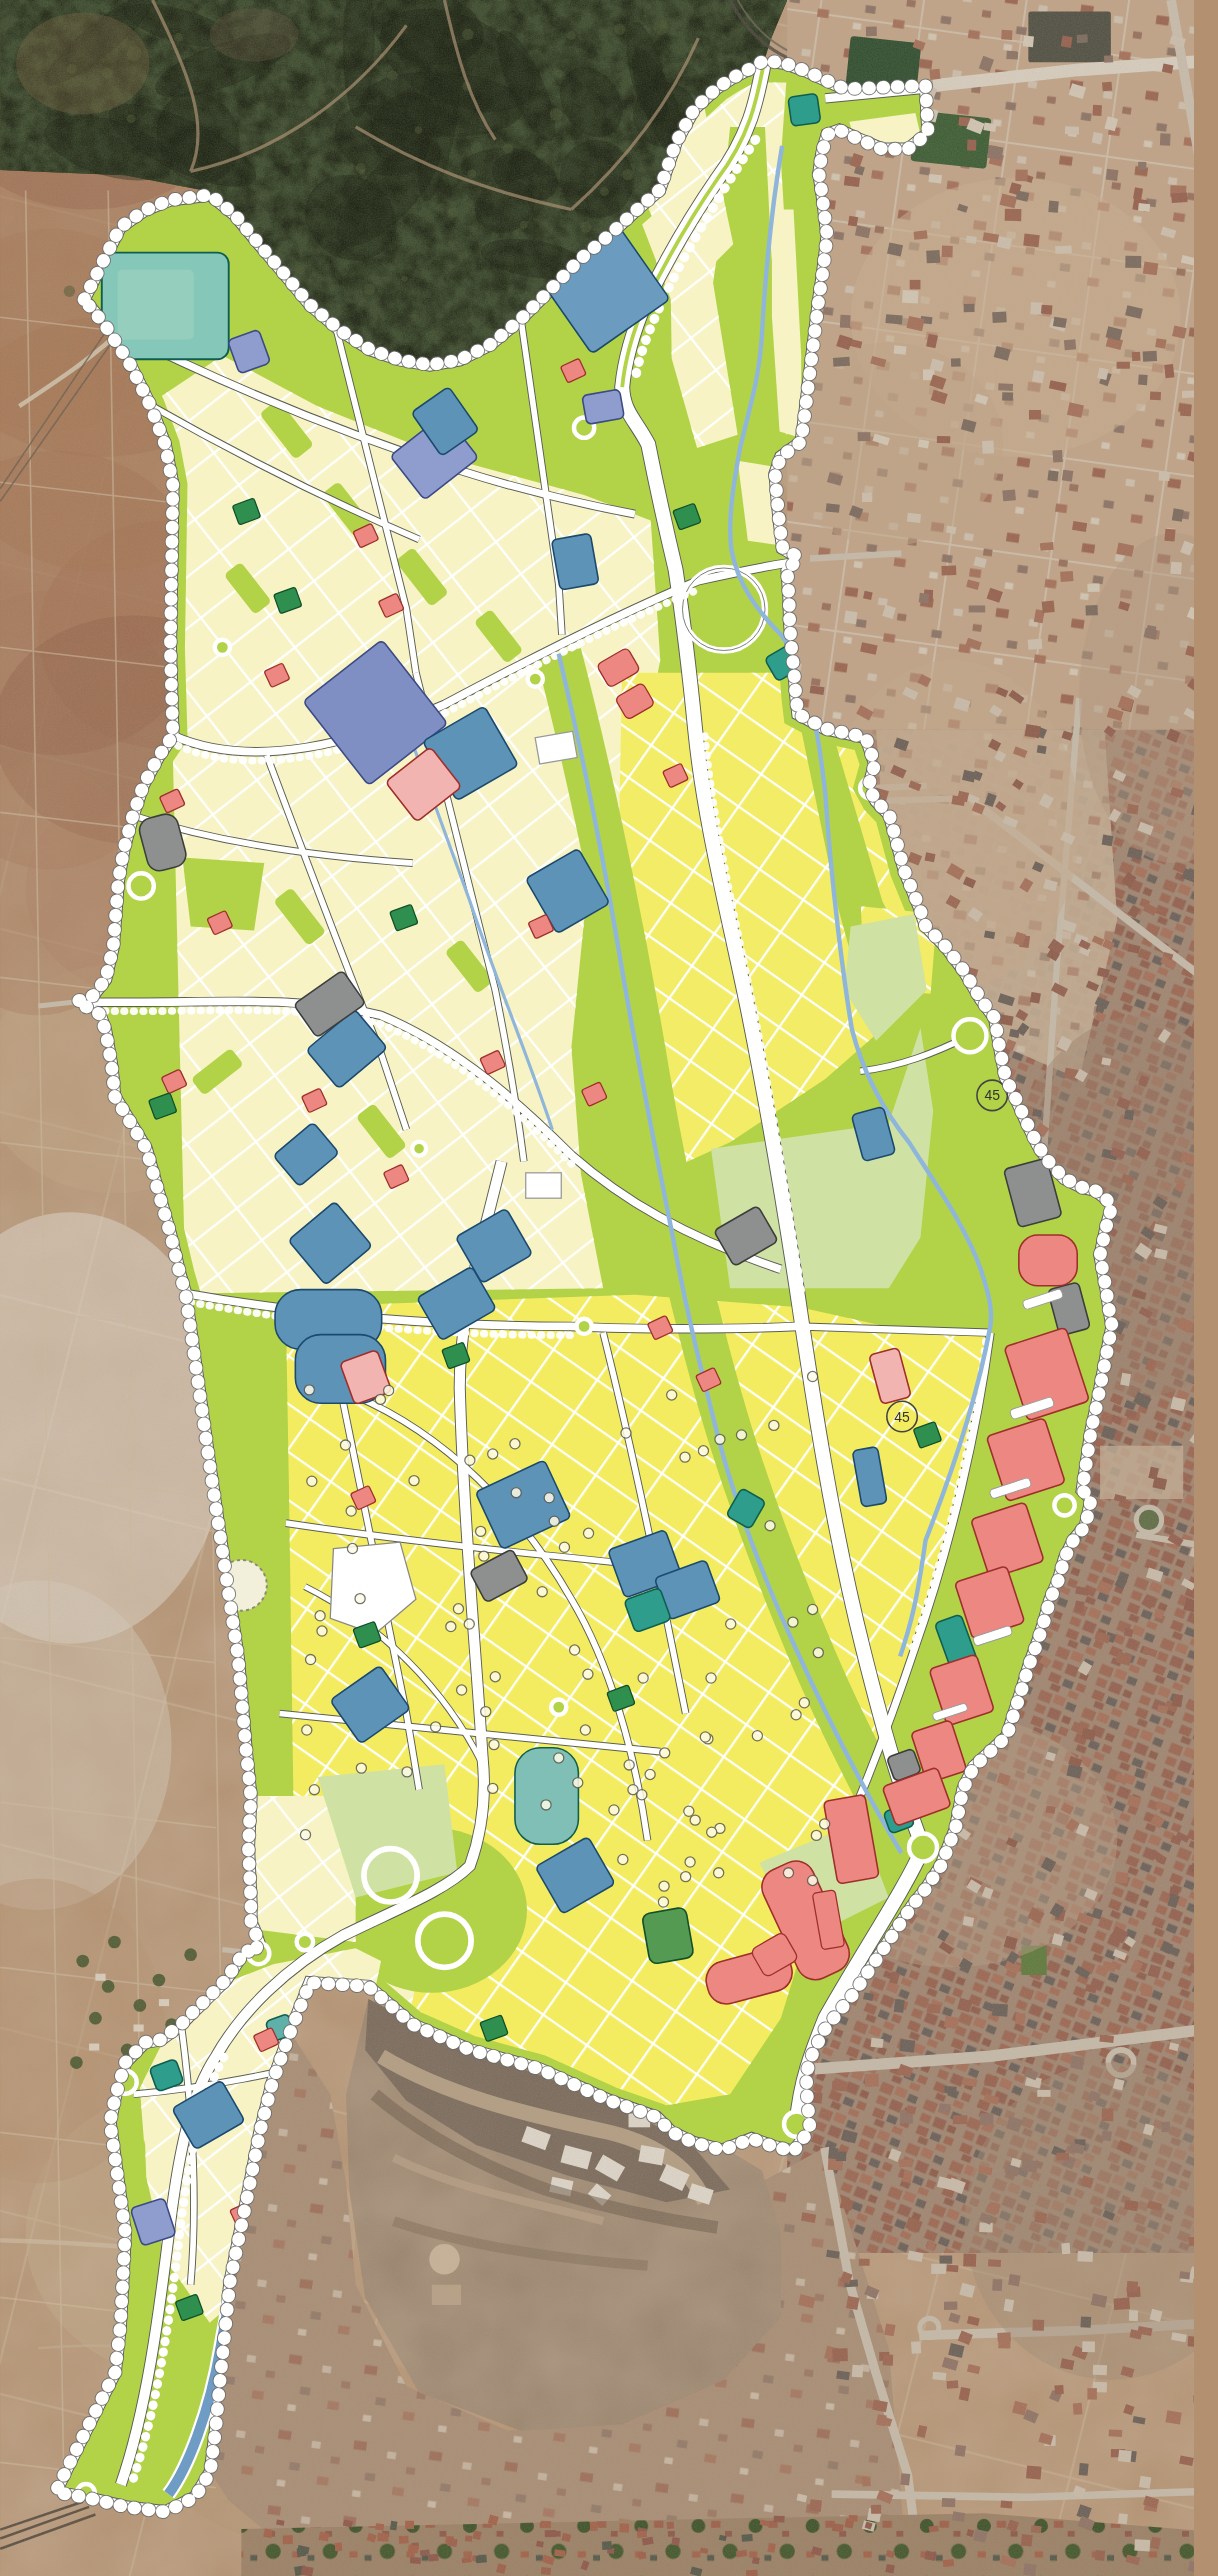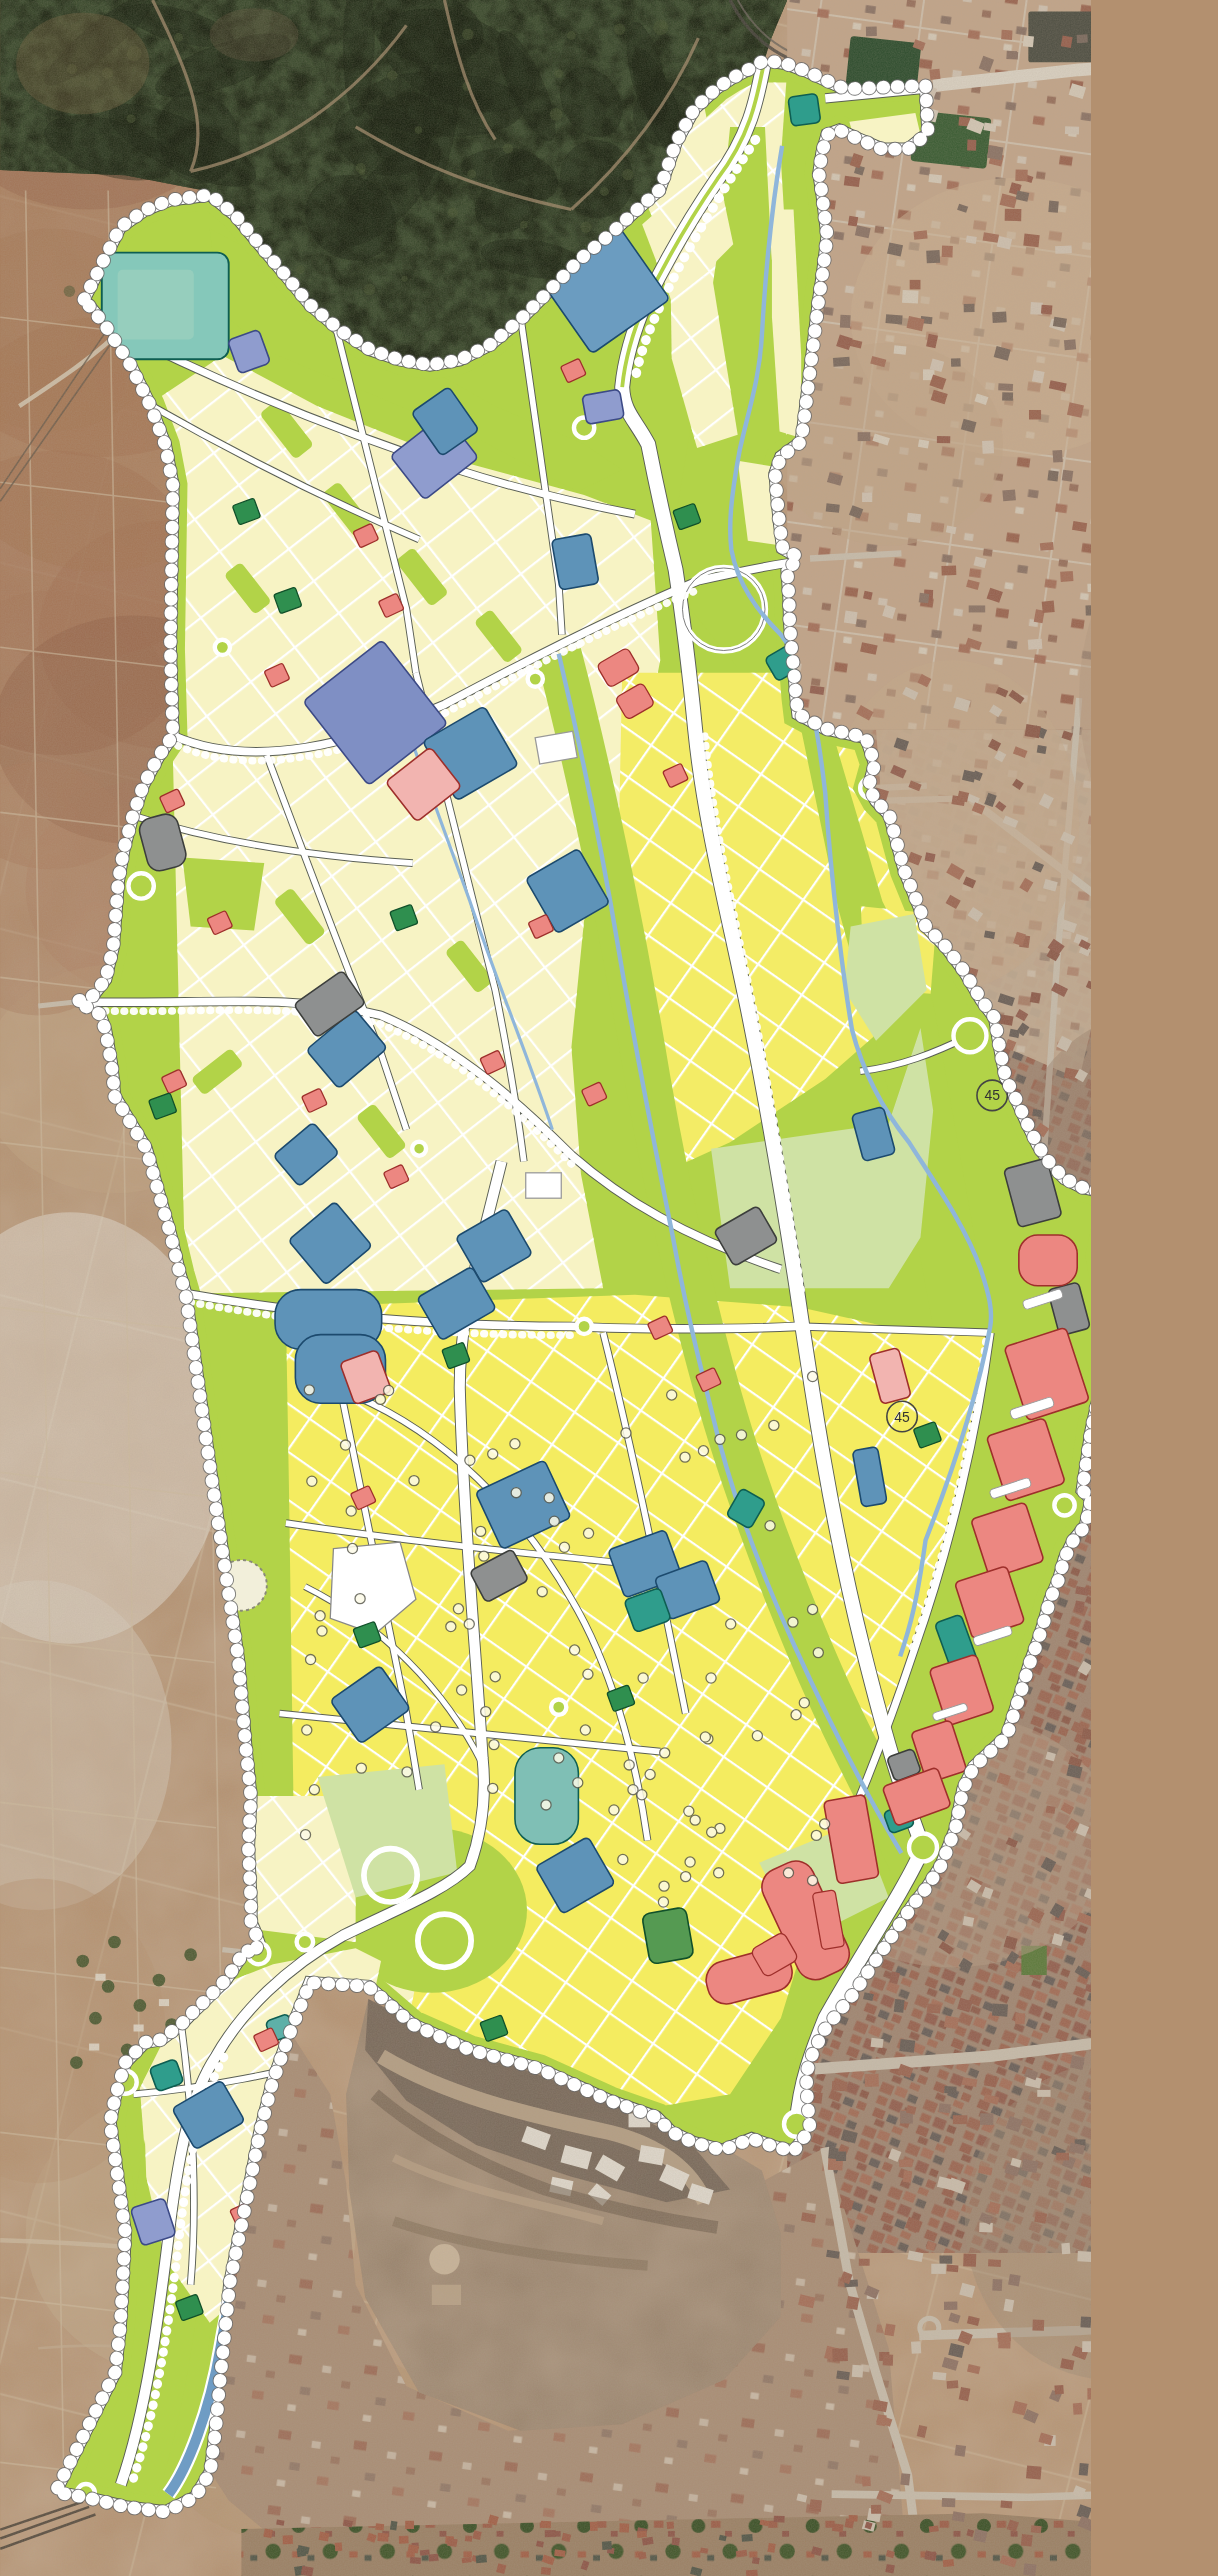--- a/index.html
+++ b/index.html
@@ -1,15 +1,15 @@
 <!DOCTYPE html>
 <html style="font-size:10.2px"><head><meta charset="utf-8">
 <style>
 html,body{margin:0;padding:0;background:#b3906f;font-family:"Liberation Sans",sans-serif;}
-#wrap{width:1091px;height:2576px;overflow:hidden;position:relative;}
+#wrap{width:1194px;height:2576px;overflow:hidden;position:relative;}
 </style></head>
 <body>
 <div id="wrap"><svg xmlns="http://www.w3.org/2000/svg" width="1219" height="2576" viewBox="0 0 1920 4059">
       <defs>
         <clipPath id="plan">
           <path d="M132,472 L189,358 L228,331 L268,315 L331,307 L370,339 L409,386 L449,433 L488,480 L535,520 L583,551 L630,567 L677,575 L724,567 L772,543 L819,504 L866,457 L913,409 L960,370 L998,335 L1039,299 L1065,224 L1094,171 L1130,138 L1155,122 L1180,109 L1204,95 L1237,100 L1270,112 L1300,126 L1331,140 L1380,138 L1420,136 L1458,135 L1462,210 L1430,235 L1390,235 L1350,218 L1322,205 L1303,212 L1295,240 L1290,273 L1295,306 L1299,339 L1303,372 L1299,405 L1295,437 L1290,470 L1286,503 L1282,536 L1278,569 L1274,601 L1270,634 L1266,667 L1262,696 L1230,720 L1221,746 L1224,785 L1228,825 L1233,864 L1258,878 L1240,900 L1243,943 L1244,982 L1247,1022 L1251,1061 L1254,1100 L1257,1125 L1300,1148 L1364,1162 L1378,1204 L1368,1240 L1380,1262 L1401,1284 L1425,1373 L1448,1429 L1458,1459 L1490,1492 L1518,1529 L1546,1576 L1567,1604 L1574,1646 L1584,1698 L1602,1735 L1617,1768 L1635,1805 L1654,1833 L1677,1857 L1705,1871 L1724,1875 L1738,1885 L1752,1899 L1743,1932 L1738,1955 L1733,1978 L1738,2006 L1743,2034 L1747,2062 L1752,2090 L1747,2114 L1738,2161 L1729,2208 L1719,2254 L1712,2301 L1705,2348 L1719,2362 L1710,2404 L1691,2427 L1677,2455 L1668,2488 L1654,2521 L1645,2554 L1635,2586 L1621,2624 L1610,2661 L1598,2698 L1586,2736 L1534,2784 L1517,2819 L1505,2882 L1482,2940 L1460,2974 L1437,3003 L1414,3037 L1391,3072 L1368,3106 L1345,3141 L1322,3169 L1299,3198 L1281,3233 L1270,3267 L1272,3310 L1276,3355 L1250,3390 L1218,3382 L1184,3370 L1138,3388 L1092,3376 L1057,3359 L1034,3336 L960,3310 L850,3260 L740,3230 L650,3190 L580,3130 L488,3124 L457,3202 L429,3281 L409,3360 L394,3438 L378,3517 L362,3596 L354,3675 L346,3754 L339,3832 L331,3895 L307,3935 L260,3958 L197,3950 L134,3935 L87,3927 L110,3880 L181,3738 L189,3667 L193,3596 L197,3517 L173,3344 L181,3305 L197,3250 L228,3218 L253,3214 L269,3202 L285,3190 L300,3174 L316,3159 L336,3139 L356,3119 L371,3096 L387,3072 L400,3080 L407,3060 L400,3040 L395,3029 L395,2997 L393,2954 L391,2911 L393,2867 L395,2832 L387,2754 L375,2613 L354,2471 L333,2329 L313,2187 L292,2038 L283,2007 L268,1944 L250,1881 L230,1810 L180,1727 L178,1701 L175,1675 L166,1624 L157,1598 L120,1578 L146,1569 L166,1543 L172,1517 L178,1492 L182,1440 L186,1388 L195,1337 L209,1285 L226,1236 L249,1193 L272,1159 L268,1023 L272,764 L260,701 L236,638 L205,575 L165,512 Z"></path>
         </clipPath>
         <filter id="grain" x="0" y="0" width="100%" height="100%">
 <feTurbulence type="fractalNoise" baseFrequency="0.5" numOctaves="2" seed="7" result="n"></feTurbulence>
 <feColorMatrix in="n" type="matrix" values="0 0 0 0 0.45 0 0 0 0 0.38 0 0 0 0 0.30 0 0 0 0.5 0"></feColorMatrix>

